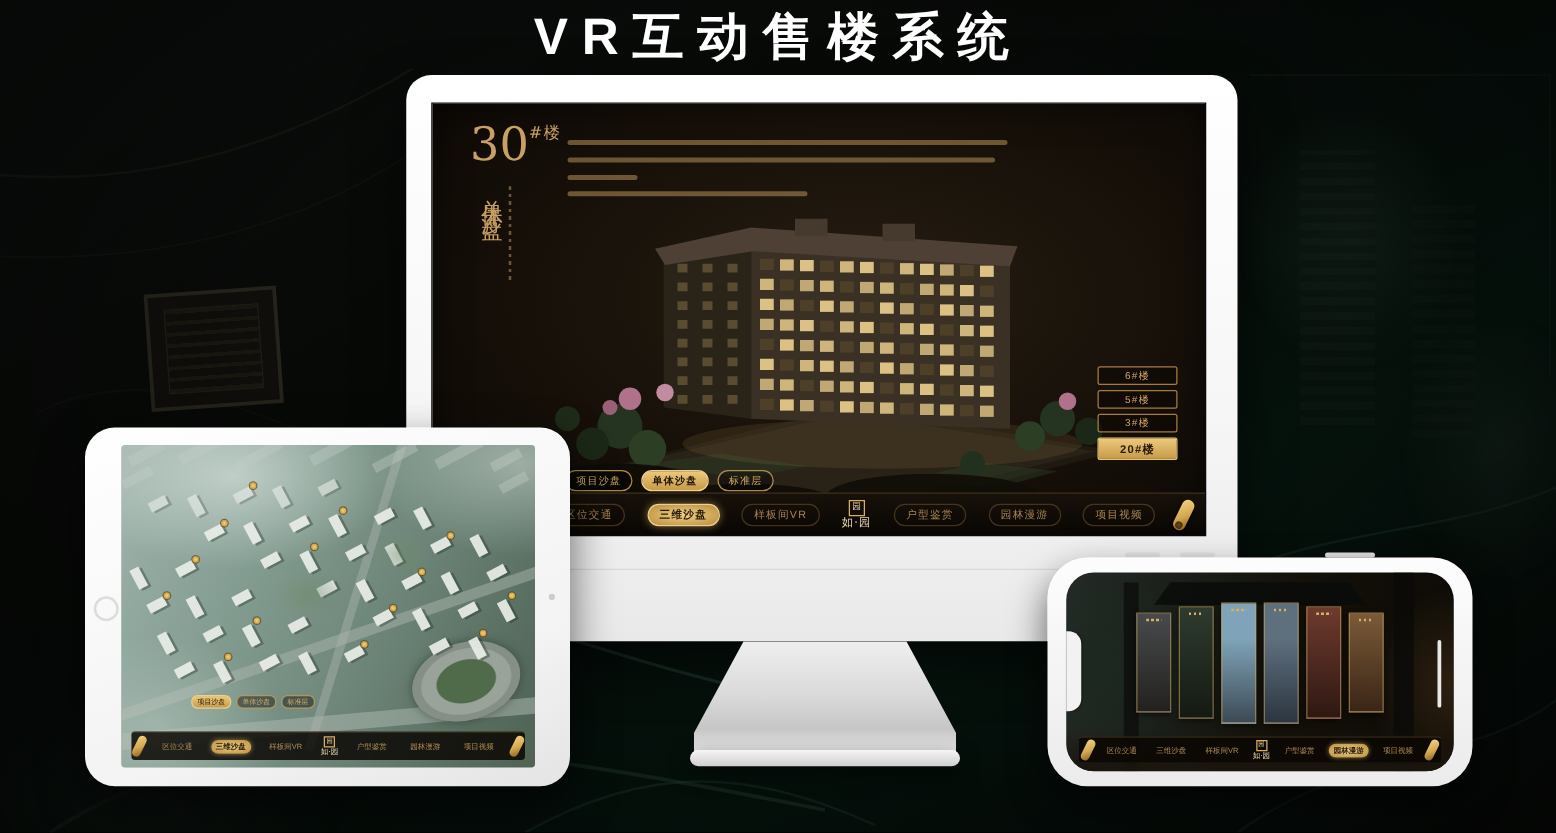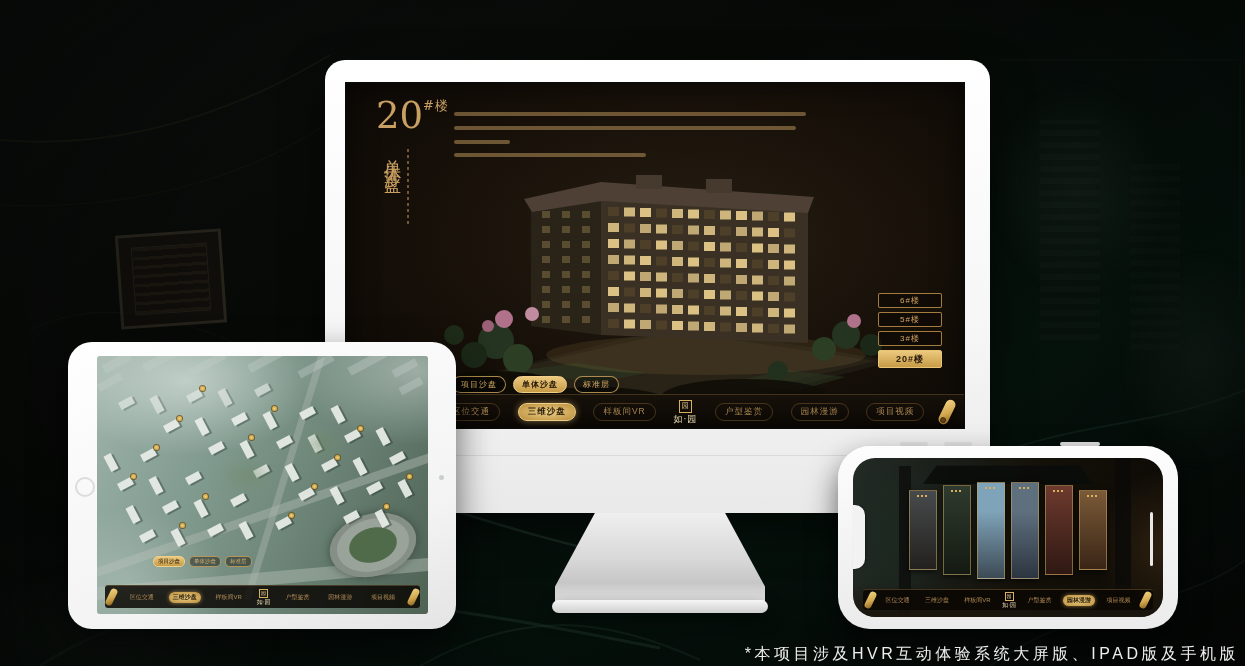--- a/index.html
+++ b/index.html
@@ -140,20 +140,21 @@
   <div class="bg-plaque">
       <div class="bg-plaque-inner"></div>
     </div>
   <div class="bg-blob" style="left:990px;top:80px;width:180px;height:220px;background:radial-gradient(#15231c,transparent 70%);opacity:.7;"></div>
   <div class="bg-blob" style="left:1120px;top:250px;width:160px;height:220px;background:radial-gradient(#14201a,transparent 70%);opacity:.7;"></div>
   <div class="bldg-faint" style="left:1040px;top:120px;width:60px;height:220px;"></div>
   <div class="bldg-faint" style="left:1130px;top:160px;width:50px;height:190px;opacity:.25;"></div>
   <div class="bg-blob" style="left:-40px;top:560px;width:320px;height:160px;background:radial-gradient(#121a15,transparent 70%);opacity:.8;"></div>
   <div class="vignette"></div>
 
+  <div class="page-title">VR互动售楼系统</div>
 
   <div class="abs monitor-frame"></div>
   <div class="abs monitor-chin-line"></div>
   <div class="abs stand-neck"></div>
   <div class="abs stand-base"></div>
 
   <div class="abs monitor-screen">
 
     <svg style="position:absolute;inset:0;" viewBox="0 0 618 345">
       <polygon points="105,300 340,332 548,278 330,242" fill="#1e1a12"></polygon>
@@ -299,21 +300,21 @@
         <circle cx="525" cy="262" r="11" fill="#1b2817"></circle>
       <circle cx="478" cy="266" r="12" fill="#2c3e24"></circle>
         <circle cx="508" cy="238" r="7" fill="#b0718a"></circle>
       <circle cx="432" cy="288" r="10" fill="#22311d"></circle>
       <ellipse cx="250" cy="320" rx="75" ry="16" fill="#0e0c07" opacity="0.9"></ellipse>
       <ellipse cx="400" cy="314" rx="85" ry="18" fill="#0f0d08" opacity="0.9"></ellipse>
       <ellipse cx="150" cy="302" rx="60" ry="14" fill="#0d0b06" opacity="0.9"></ellipse>
     </svg>
 
     <div class="abs m-big-no">
-      <span>20</span><span class="m-big-suffix">#楼</span>
+      <span>30</span><span class="m-big-suffix">#楼</span>
     </div>
     <div class="abs m-vert-title">单体沙盘</div>
     <div class="abs m-vert-en"></div>
 
     <div class="abs m-par" style="top:29px;width:352px;"></div>
     <div class="abs m-par" style="top:43px;width:342px;"></div>
     <div class="abs m-par" style="top:57px;width:56px;"></div>
     <div class="abs m-par" style="top:70px;width:192px;"></div>
 
     <div class="abs m-floorbtns">
@@ -481,14 +482,13 @@
       </span>
       <span class="nav-item-sm">户型鉴赏</span>
       <span class="nav-item-sm sel">园林漫游</span>
       <span class="nav-item-sm">项目视频</span>
       <span class="scroll-sm"></span>
     </div>
   </div>
   <div class="abs phone-notch"></div>
   <div class="abs phone-homebar"></div>
 
-  <div class="footnote">*本项目涉及HVR互动体验系统大屏版、IPAD版及手机版</div>
 </div>
 
 </body></html>

